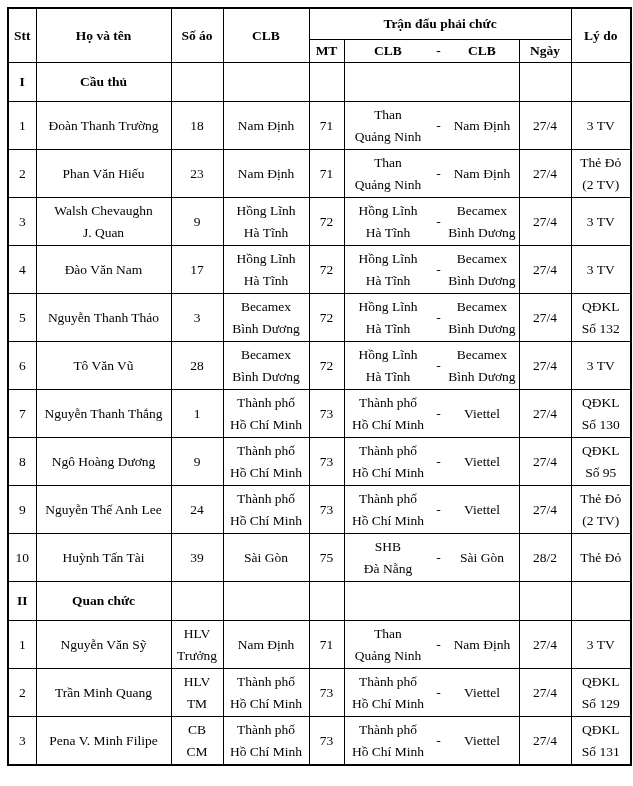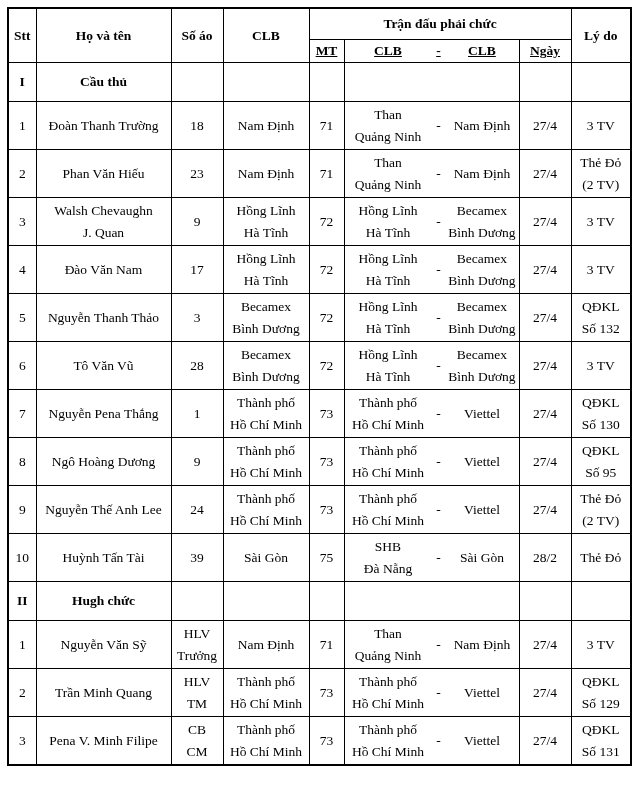--- a/index.html
+++ b/index.html
@@ -32,21 +32,21 @@
     border: 1px solid #000000;
     padding: 0;
     text-align: center;
     vertical-align: middle;
     font-size: 13.5px;
     line-height: 1.58;
     overflow: hidden;
   }
   thead th { font-weight: bold; }
   tr.hdr-top th { height: 30px; }
-  tr.hdr-sub th { height: 22px; text-decoration: underline; }
+  tr.hdr-sub th { height: 22px; }
   tr.section-row td { height: 38px; font-weight: bold; }
   tr.data-row td { height: 47px; }
   td.name {
     text-align: left;
     padding-left: 4px;
     padding-right: 2px;
   }
   .match {
     display: flex;
     align-items: center;
@@ -323,21 +323,21 @@
           </td>
           <td>
             <div class="cell-line">3 TV</div>
           </td>
         </tr>
         <tr class="data-row">
           <td>
             <div class="cell-line">7</div>
           </td>
           <td class="name">
-            <div class="cell-line">Nguyễn Pena Thắng</div>
+            <div class="cell-line">Nguyễn Thanh Thắng</div>
           </td>
           <td>
             <div class="cell-line">1</div>
           </td>
           <td>
             <div class="cell-line">Thành phố</div>
             <div class="cell-line">Hồ Chí Minh</div>
           </td>
           <td>
             <div class="cell-line">73</div>
@@ -466,21 +466,21 @@
           </td>
           <td>
             <div class="cell-line">28/2</div>
           </td>
           <td>
             <div class="cell-line">Thẻ Đỏ</div>
           </td>
         </tr>
         <tr class="section-row">
           <td>II</td>
-          <td>Hugh chức</td>
+          <td>Quan chức</td>
           <td></td>
           <td></td>
           <td></td>
           <td></td>
           <td></td>
           <td></td>
         </tr>
         <tr class="data-row">
           <td>
             <div class="cell-line">1</div>

